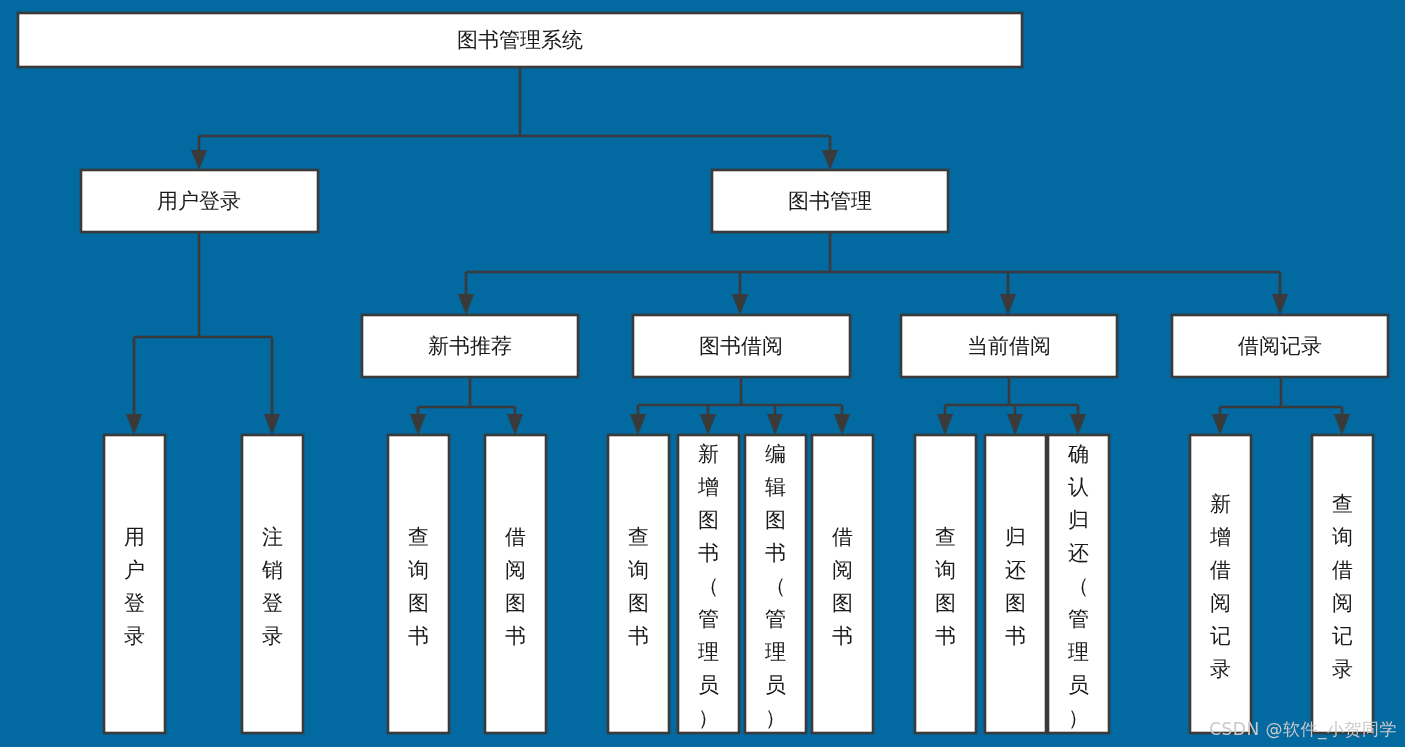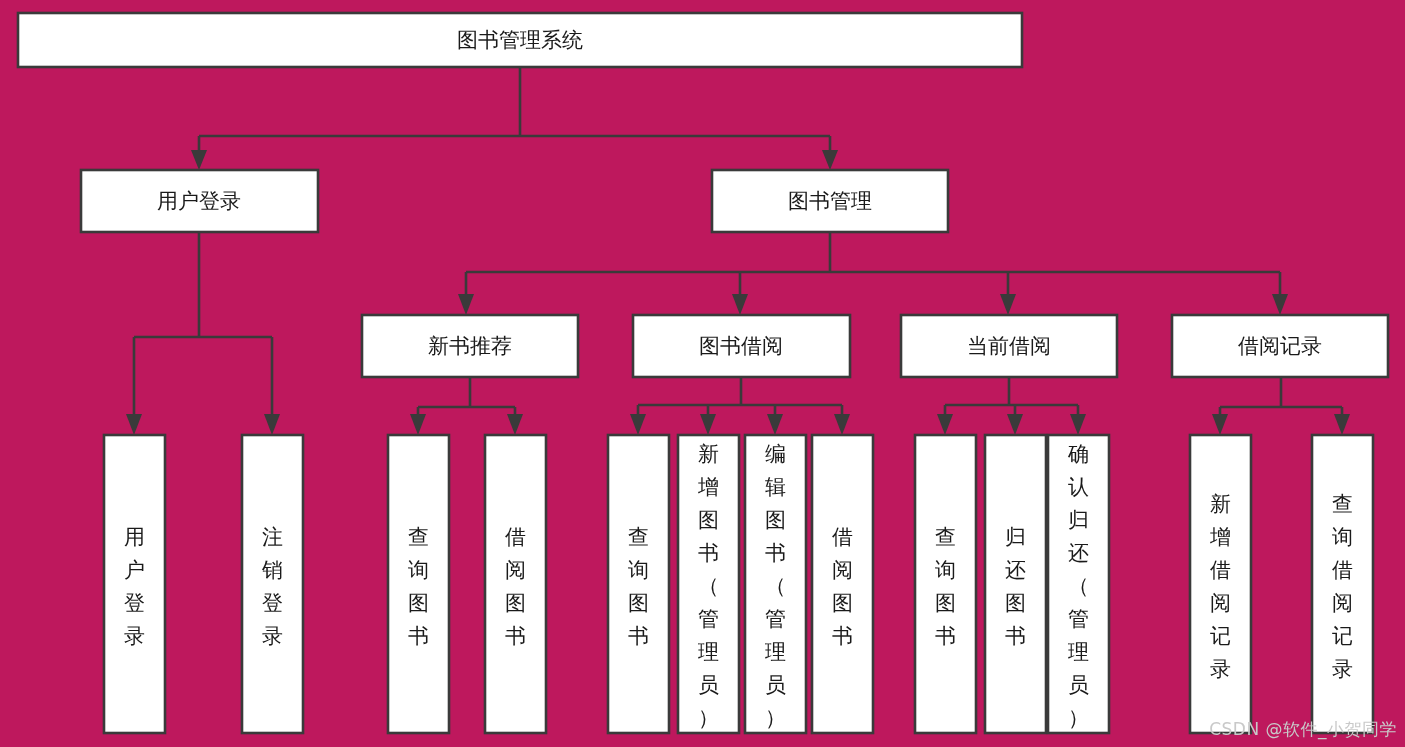--- a/index.html
+++ b/index.html
@@ -8,21 +8,21 @@
     padding: 0;
     background: #ffffff;
   }
   body {
     font-family: "DejaVu Sans", "Liberation Sans", sans-serif;
   }
   #diagram-root {
     position: relative;
     width: 1405px;
     height: 747px;
-    background: #be185d;
+    background: #0369a1;
     overflow: hidden;
     text-align: center;
   }
   svg#flow {
     position: absolute;
     top: 0;
     left: 0;
     width: 1405px;
     height: 747px;
     display: block;

